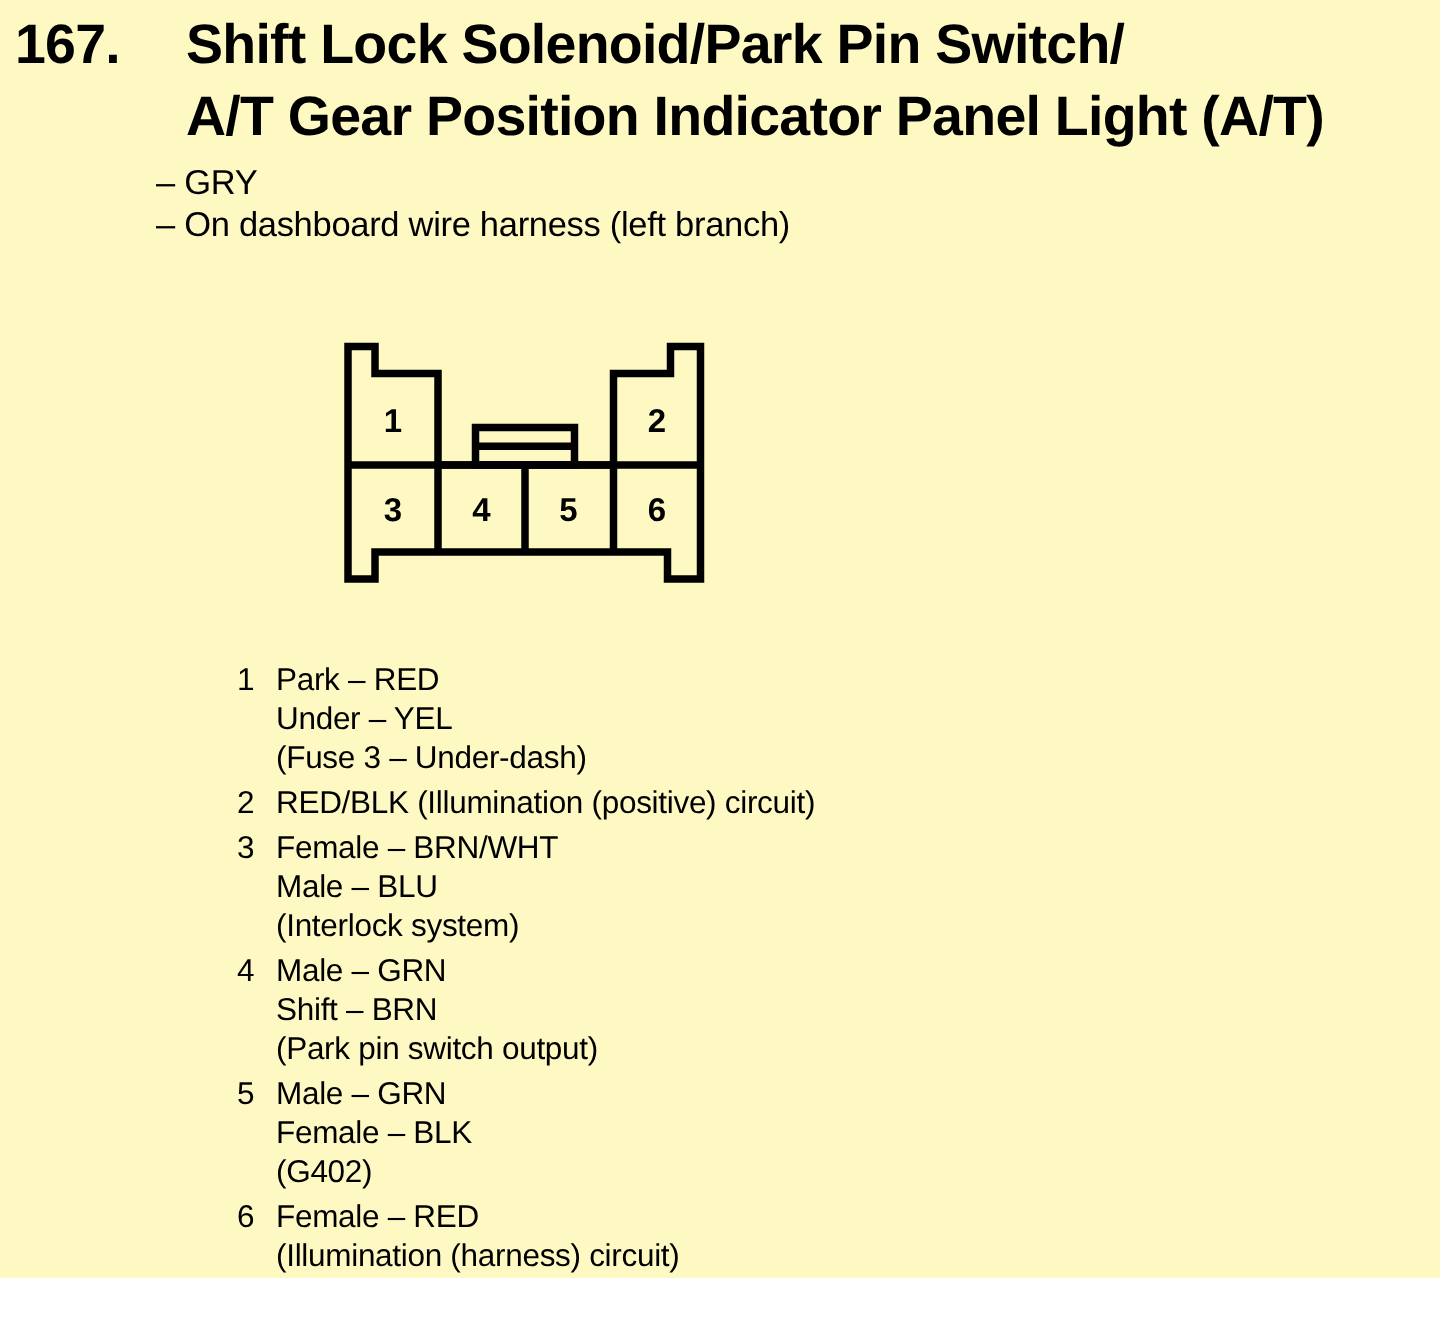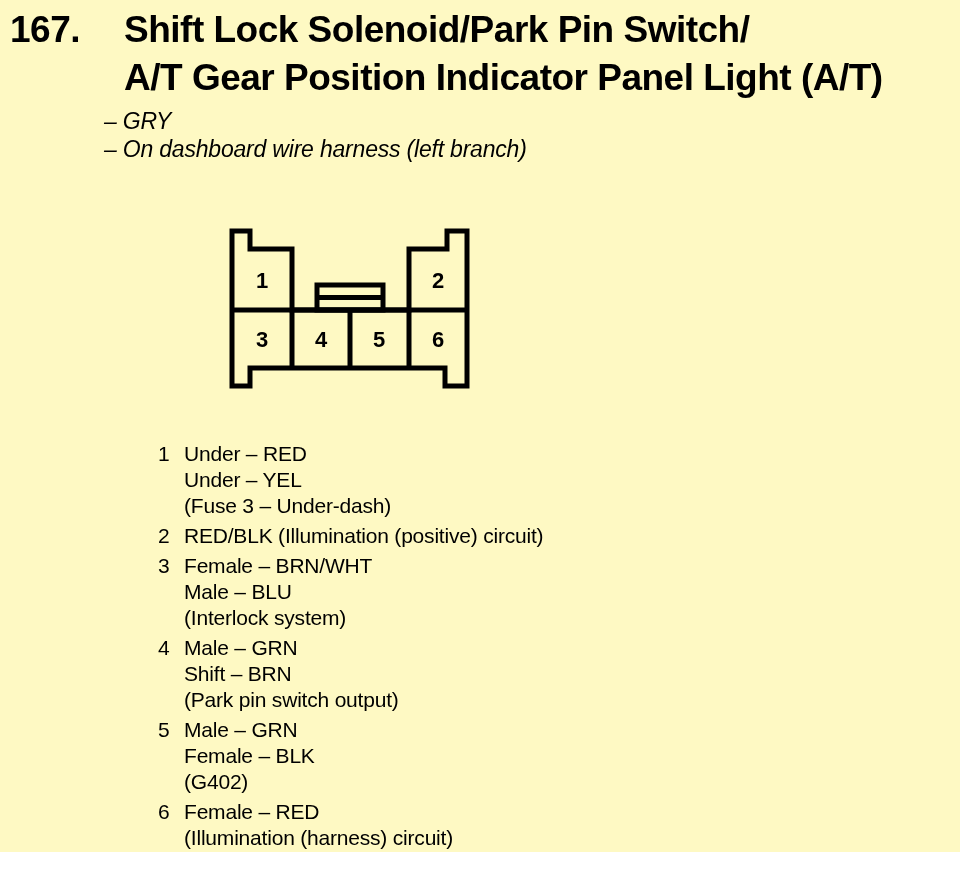--- a/index.html
+++ b/index.html
@@ -36,21 +36,20 @@
     white-space: nowrap;
     margin-left: 19px;
   }
   .details {
     position: absolute;
     left: 104px;
     top: 107px;
     font-size: 23px;
     letter-spacing: -0.2px;
     line-height: 28px;
-    font-style: italic;
   }
   .connector-wrap {
     position: absolute;
     left: 229px;
     top: 228px;
     width: 241px;
     height: 161px;
   }
   .connector-wrap svg {
     display: block;
@@ -110,21 +109,21 @@
       <text class="pin-text" x="150" y="119" text-anchor="middle">5</text>
       <text class="pin-text" x="209" y="119" text-anchor="middle">6</text>
     </svg>
   </div>
 
   <div class="pin-legend">
 
     <div class="pin-item">
       <div class="pin-num">1</div>
       <div>
-        <div>Under – RED</div>
+        <div>Park – RED</div>
         <div>Under – YEL</div>
         <div>(Fuse 3 – Under-dash)</div>
       </div>
     </div>
 
     <div class="pin-item">
       <div class="pin-num">2</div>
       <div>
         <div>RED/BLK (Illumination (positive) circuit)</div>
       </div>

